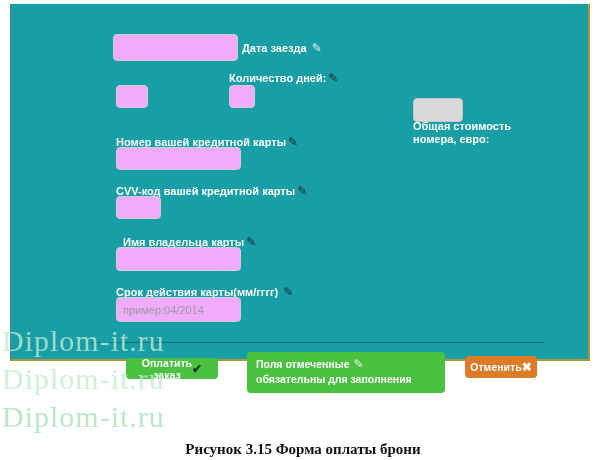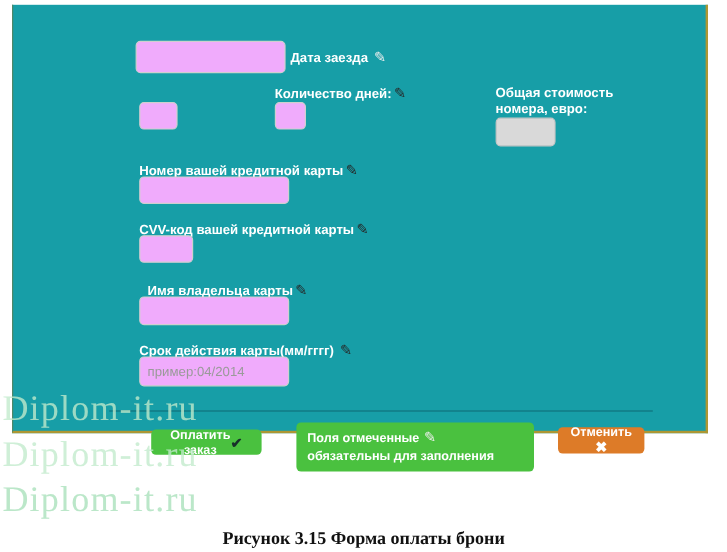--- a/index.html
+++ b/index.html
@@ -17,21 +17,21 @@
     border-left:1px solid #4e8868;
     border-right:2px solid #ad9733;
     border-bottom:2px solid #ad9733;
     box-sizing:border-box;
   }
   .label{
     position:absolute;
     color:#ffffff;font-weight:bold;font-size:11px;line-height:13px;
     white-space:nowrap;
   }
-  .label.wrap{white-space:normal;}
+  .label.wrap{white-space:normal;margin-top:48px;}
   .pencil{font-size:12px;margin-left:2px;font-weight:normal;}
   .pencil-dark{color:#262626;}
   .pencil-light{color:#f0f0f0;}
   .tfield{
     position:absolute;
     background:#f0abfc;border:1px solid #cfcfcf;border-radius:4px;
     box-sizing:border-box;
     font-family:"Liberation Sans", sans-serif;font-size:11px;color:#333;
     padding:2px 6px;outline:none;
   }
@@ -43,21 +43,21 @@
   }
   .btn{
     position:absolute;border:none;border-radius:4px;
     color:#ffffff;font-family:"Liberation Sans", sans-serif;
     font-size:10.5px;font-weight:bold;
     cursor:pointer;padding:0 24px;
     display:flex;align-items:center;justify-content:center;gap:0;
   }
   .btn-pay{left:115px;top:354px;width:92px;height:21px;background:#4ac13f;}
   .btn-pay .check{color:#17312a;font-size:12px;}
-  .btn-cancel{left:454px;top:352px;width:72px;height:22px;background:#dd7b28;flex-direction:column;}
+  .btn-cancel{left:454px;top:352px;width:72px;height:22px;background:#dd7b28;}
   .btn-cancel .close{color:#ffffff;font-size:12px;}
   .note{
     position:absolute;left:236px;top:348px;width:198px;height:41px;
     background:#4ac13f;border-radius:4px;color:#ffffff;
     font-size:10.5px;font-weight:bold;line-height:15px;
     padding:5px 9px;box-sizing:border-box;
   }
   .note .pencil{margin:0 1px;}
   .watermark{
     position:absolute;left:2px;

